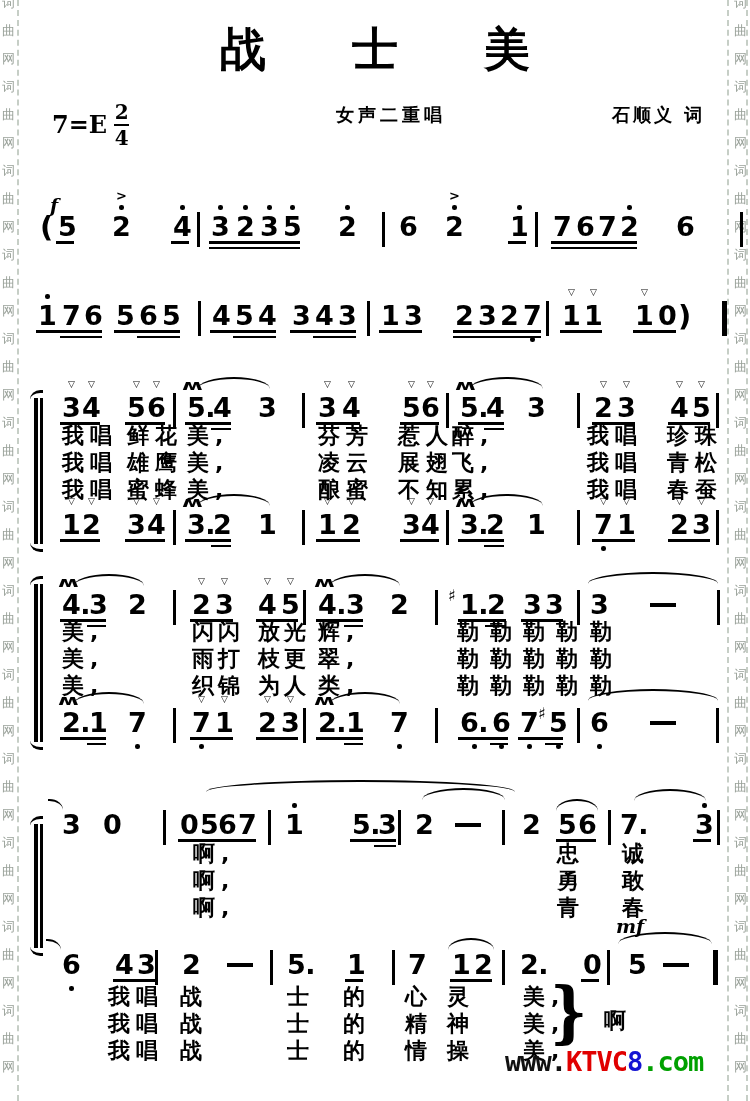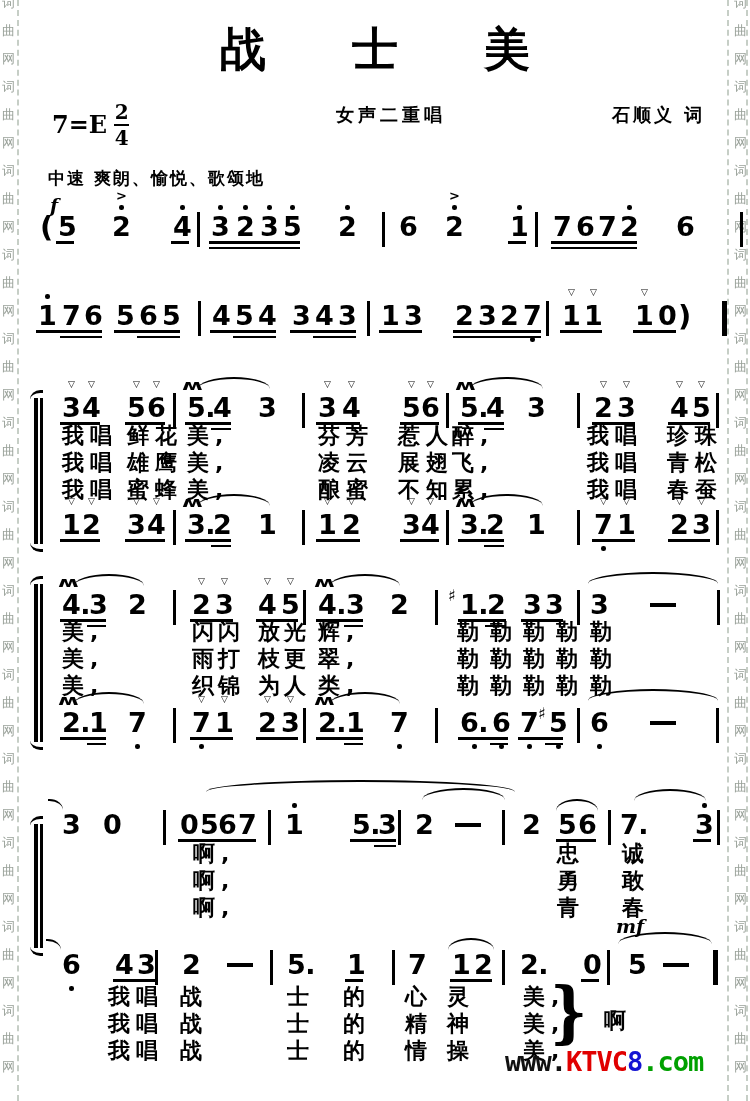--- a/index.html
+++ b/index.html
@@ -146,21 +146,20 @@
     <span>7=E</span>
     <span class="frac">
       <span>2</span>
       <span class="fracbar"></span>
       <span>4</span>
     </span>
   </div>
 
   <div class="ensemble">女声二重唱</div>
   <div class="credit">石顺义 词</div>
-  <div class="tempo">中速  爽朗、愉悦、歌颂地</div>
 
   <div id="score-layer">
       <div class="note paren" style="left: 40px; top: 213px;">(</div>
       <div class="note" style="left: 58px; top: 213px;">5</div>
       <div class="note" style="left: 112px; top: 213px;">2<span class="dotA"></span><span class="acc">&gt;</span></div>
       <div class="note" style="left: 173px; top: 213px;">4<span class="dotA"></span></div>
       <div class="note" style="left: 211px; top: 213px;">3<span class="dotA"></span></div>
       <div class="note" style="left: 236px; top: 213px;">2<span class="dotA"></span></div>
       <div class="note" style="left: 260px; top: 213px;">3<span class="dotA"></span></div>
       <div class="note" style="left: 283px; top: 213px;">5<span class="dotA"></span></div>

